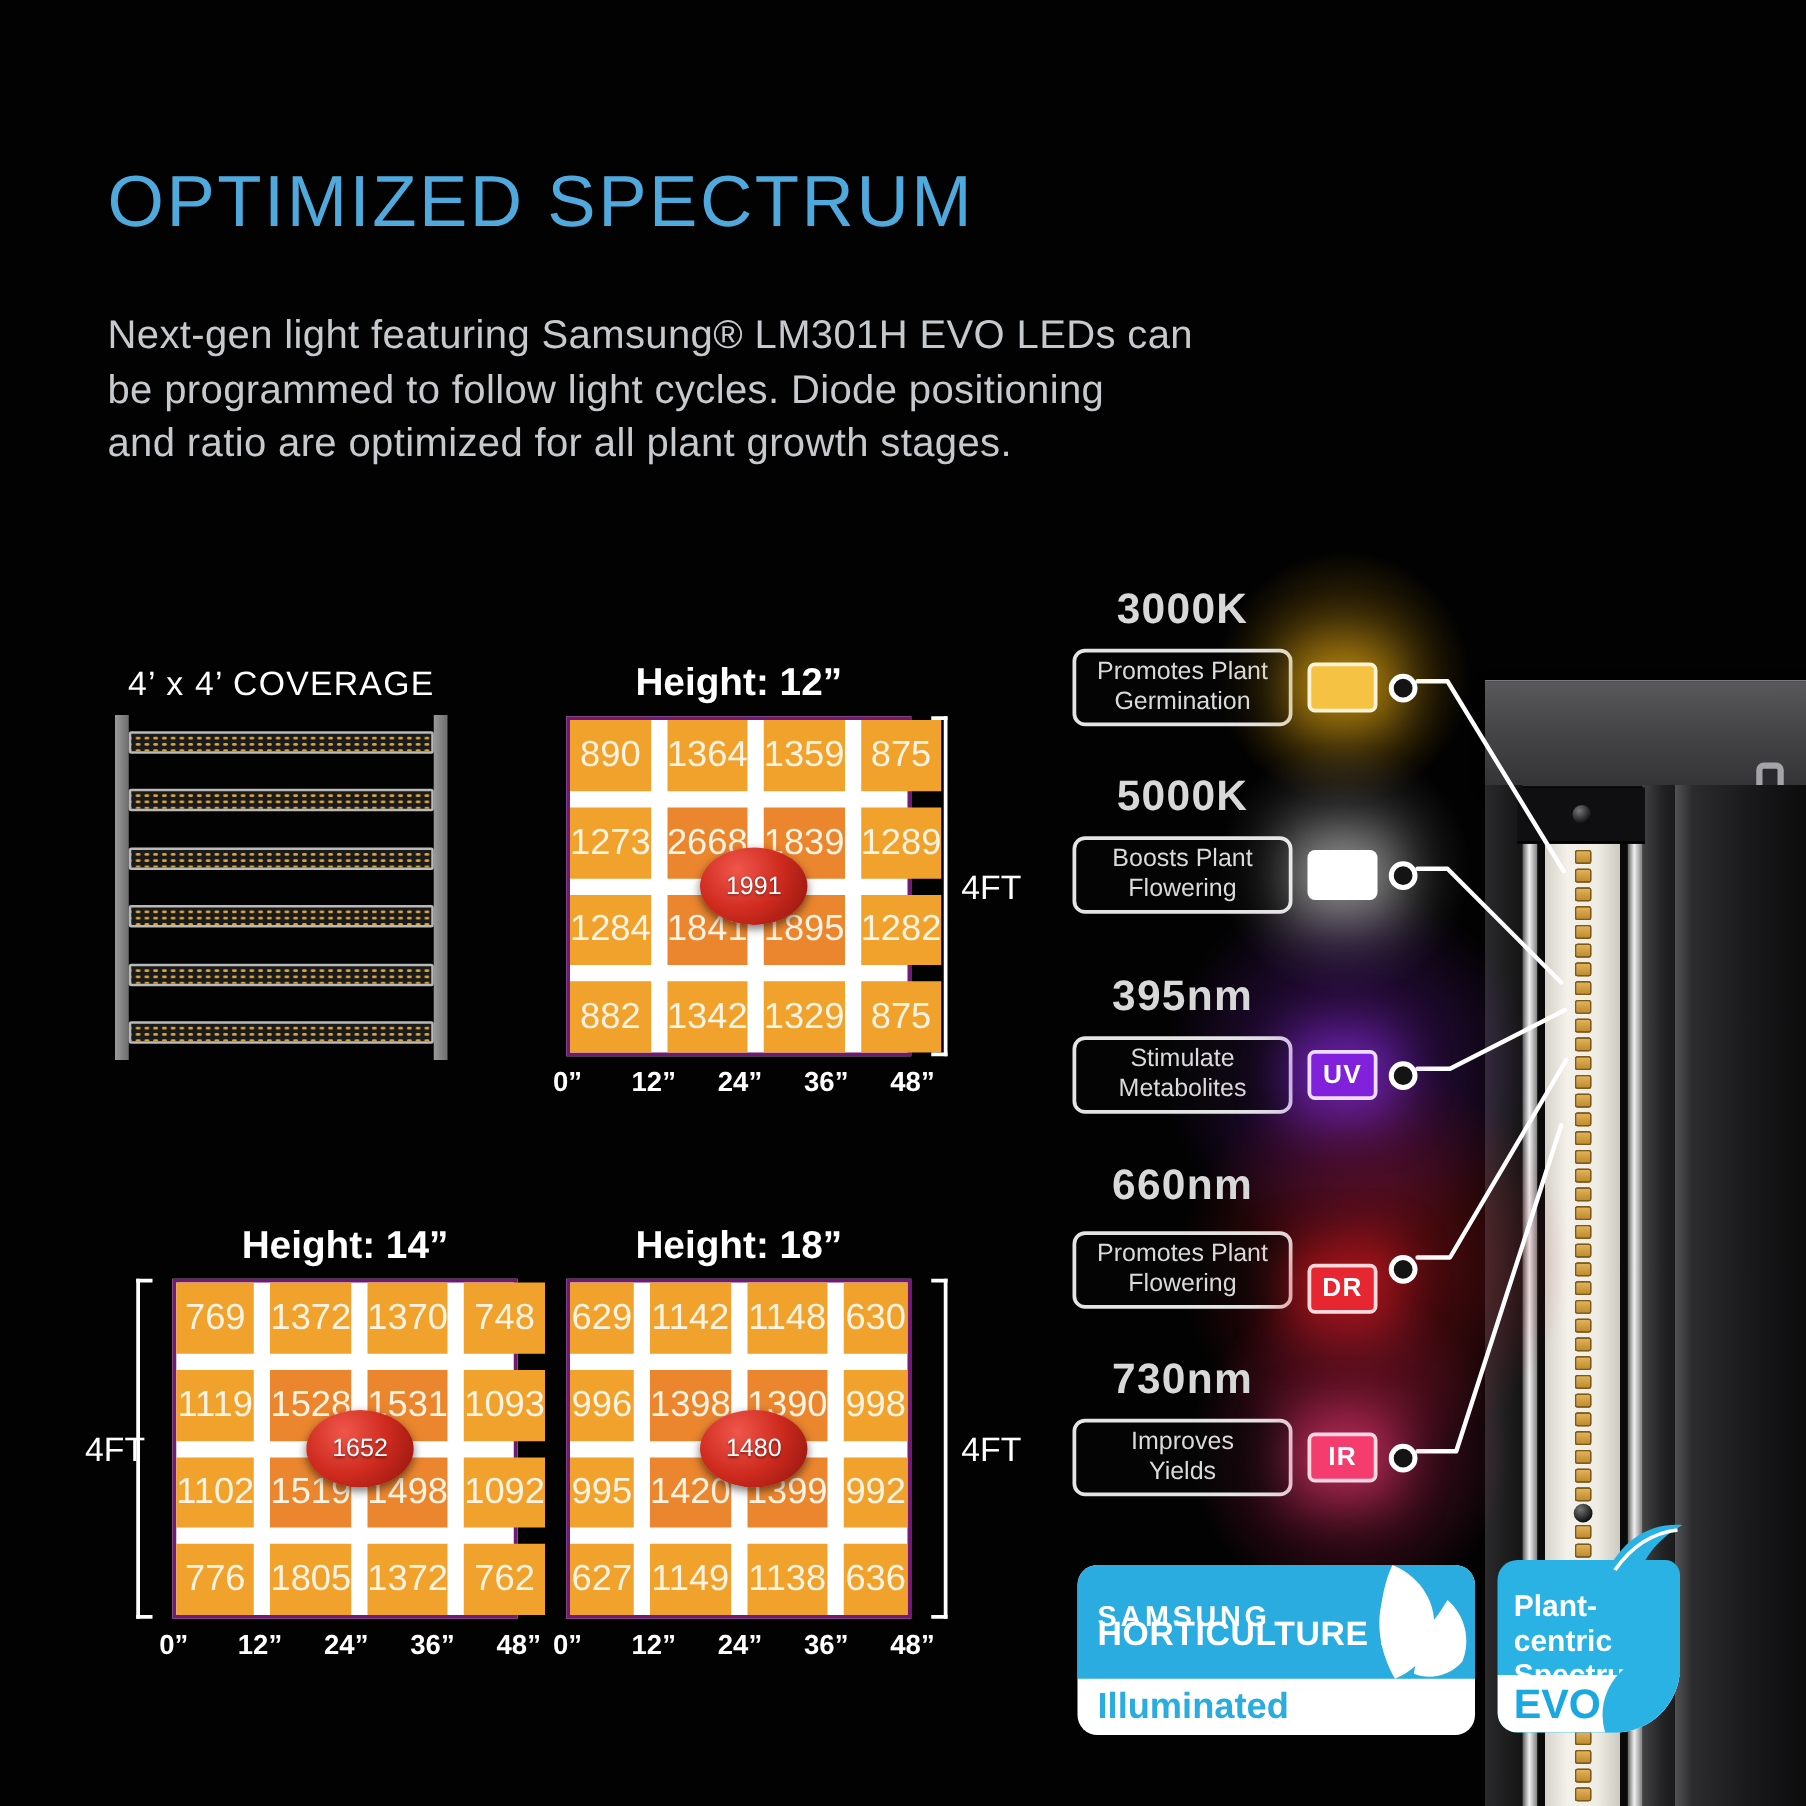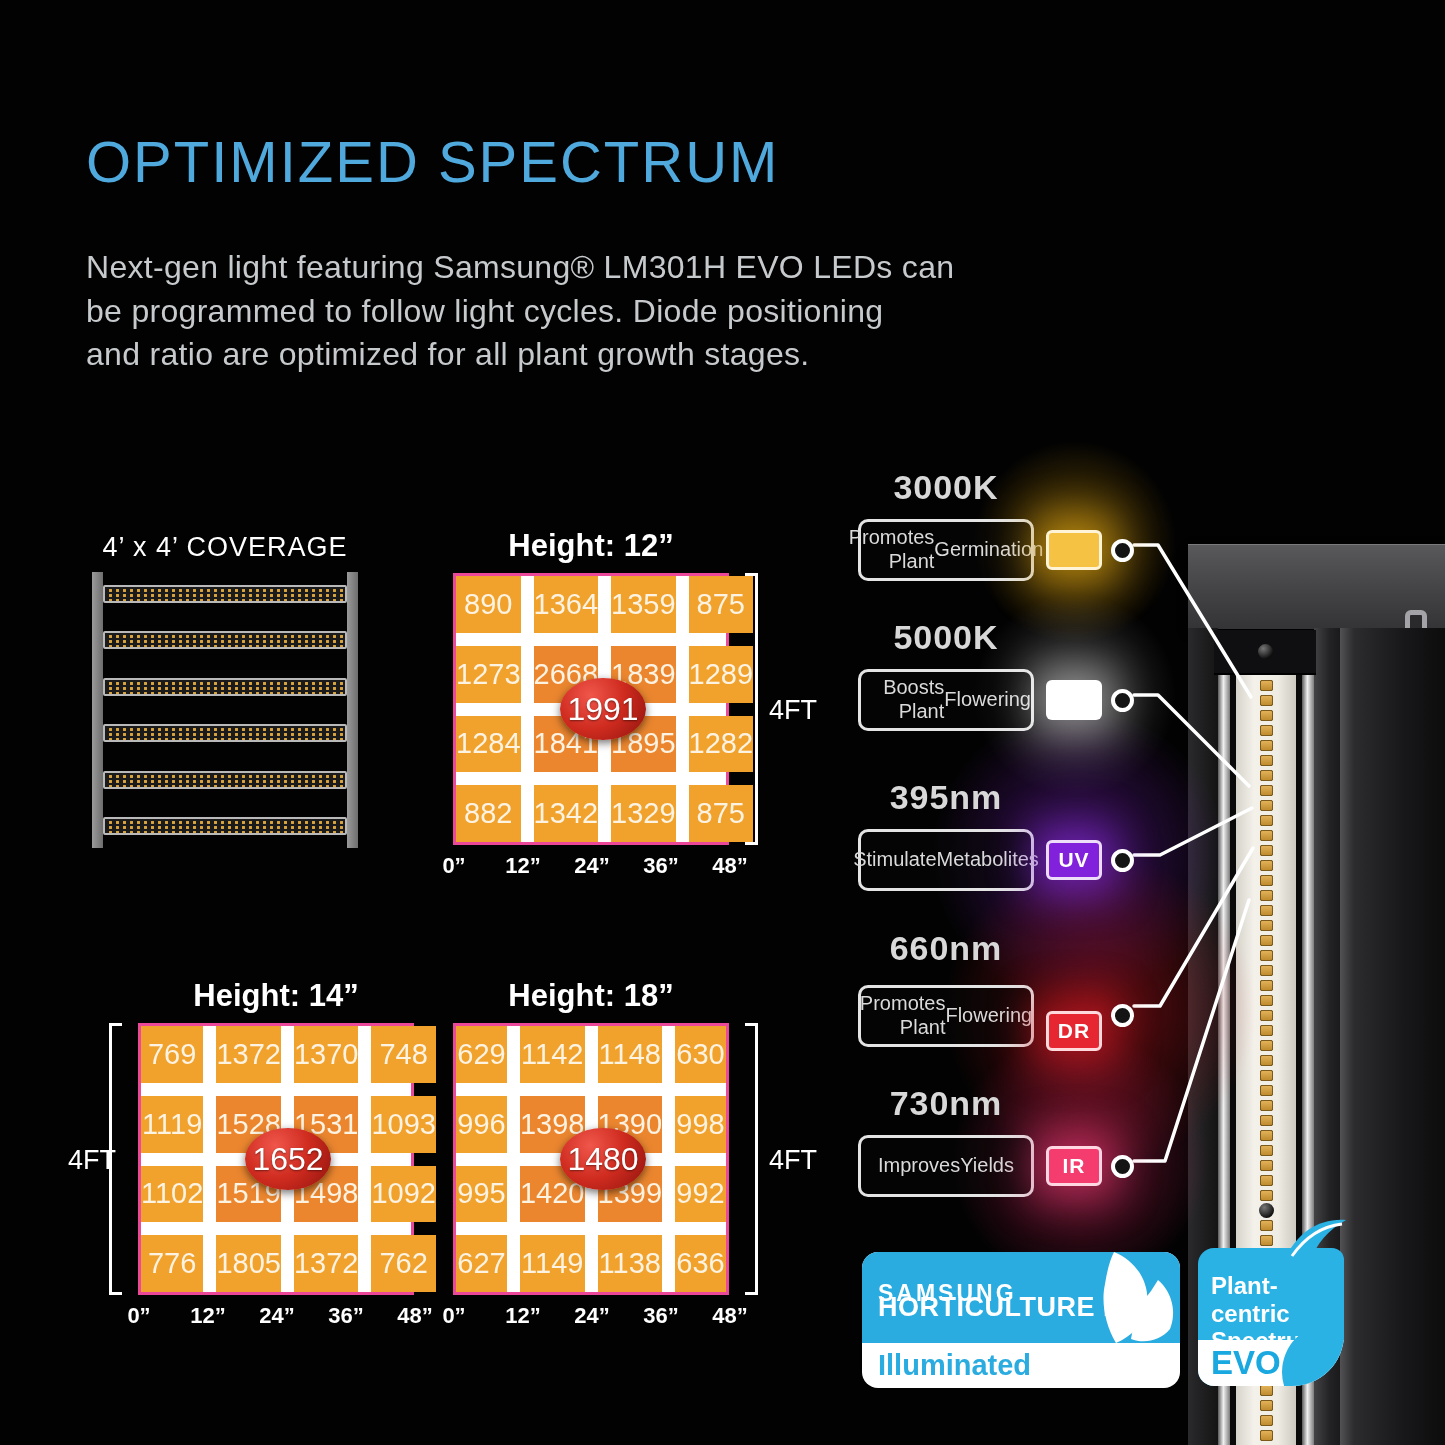--- a/index.html
+++ b/index.html
@@ -18,44 +18,44 @@
   .cov-rail.l{left:0;} .cov-rail.r{right:0;}
   .cov-bars{position:absolute;left:11px;right:11px;top:13px;bottom:13px;display:flex;
             flex-direction:column;justify-content:space-between;}
   .cov-bar{height:18px;border:2px solid #b9b9b9;border-radius:2px;background-color:#1b1b1b;
            background-image:radial-gradient(#d9a43e 1.7px,transparent 2px);
            background-size:7px 5px;background-position:2px 1px;box-sizing:border-box;}
   
   .heatmap{position:absolute;width:276px;}
   .hm-title{height:40px;text-align:center;font-size:31px;font-weight:bold;color:#fff;}
   .hm-grid{position:relative;margin-top:5px;width:276px;height:272px;box-sizing:border-box;
-           border:3px solid #ec4899;background:#fff;display:grid;
+           border:3px solid #701a75;background:#fff;display:grid;
            grid-template-columns:repeat(4,1fr);grid-template-rows:repeat(4,1fr);gap:13px;}
   .hm-cell{background:#F1A22D;display:flex;align-items:center;justify-content:center;
            font-size:29px;color:#FDF3E2;}
   .hm-cell.inner{background:#EB862F;}
   .hm-ball{position:absolute;left:50%;top:50%;width:86px;height:62px;margin:-31px 0 0 -31px;
            border-radius:50%;display:flex;align-items:center;justify-content:center;
            background:radial-gradient(circle at 35% 28%,#f0564b 0%,#cf2b1f 48%,#8d130d 100%);
-           color:#fff;font-size:32px;text-shadow:0 1px 2px rgba(0,0,0,.45);
+           color:#fff;font-size:20px;text-shadow:0 1px 2px rgba(0,0,0,.45);
            box-shadow:0 3px 8px rgba(0,0,0,.55);}
   .hm-axis{position:relative;height:30px;margin-top:8px;font-size:22px;font-weight:bold;color:#fff;}
   .hm-axis span{position:absolute;transform:translateX(-50%);}
   .hm-bracket{position:absolute;top:45px;width:13px;height:272px;box-sizing:border-box;}
   .hm-bracket.right{left:292px;border-top:3px solid #fff;border-right:3px solid #fff;border-bottom:3px solid #fff;}
   .hm-bracket.left{left:-29px;border-top:3px solid #fff;border-left:3px solid #fff;border-bottom:3px solid #fff;}
   .hm-side{position:absolute;top:167px;font-size:27px;color:#fff;}
   .hm-side.right{left:316px;} .hm-side.left{left:-70px;}
   
   .callout{position:absolute;left:858px;width:290px;}
   .co-wave{width:176px;text-align:center;font-size:34px;font-weight:bold;color:#D8D8D8;letter-spacing:1px;}
   .co-row{margin-top:12px;display:flex;align-items:center;}
   .co-box{width:176px;height:62px;box-sizing:border-box;border:3px solid #E4E4E4;border-radius:10px;
-          background:rgba(8,8,8,.55);display:flex;flex-direction:row;align-items:center;
-          justify-content:center;font-size:20px;line-height:1.18;color:#DADADA;text-align:right;}
+          background:rgba(8,8,8,.55);display:flex;flex-direction:column;align-items:center;
+          justify-content:center;font-size:20px;line-height:1.18;color:#DADADA;text-align:left;}
   .co-chip{width:56px;height:40px;margin-left:12px;border-radius:6px;box-sizing:border-box;
            display:flex;align-items:center;justify-content:center;font-weight:bold;font-size:21px;
            color:#fff;letter-spacing:1px;}
   .co-ring{width:15px;height:15px;margin-left:9px;border:4px solid #fff;border-radius:50%;background:#141414;}
   
   .photo{position:absolute;left:1150px;top:538px;width:295px;height:907px;}
   .photo div{position:absolute;}
   .ph-header{left:38px;top:6px;right:0;height:84px;
              background:linear-gradient(180deg,#59595b 0%,#434345 55%,#343436 100%);
              border-top:1px solid #7b7b7e;box-shadow:0 4px 8px rgba(0,0,0,.6);}

